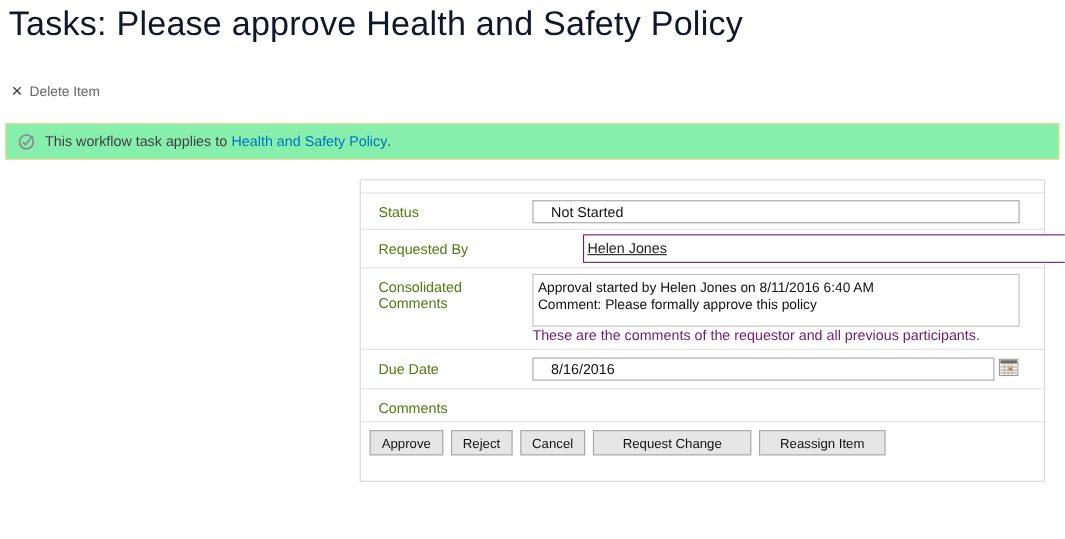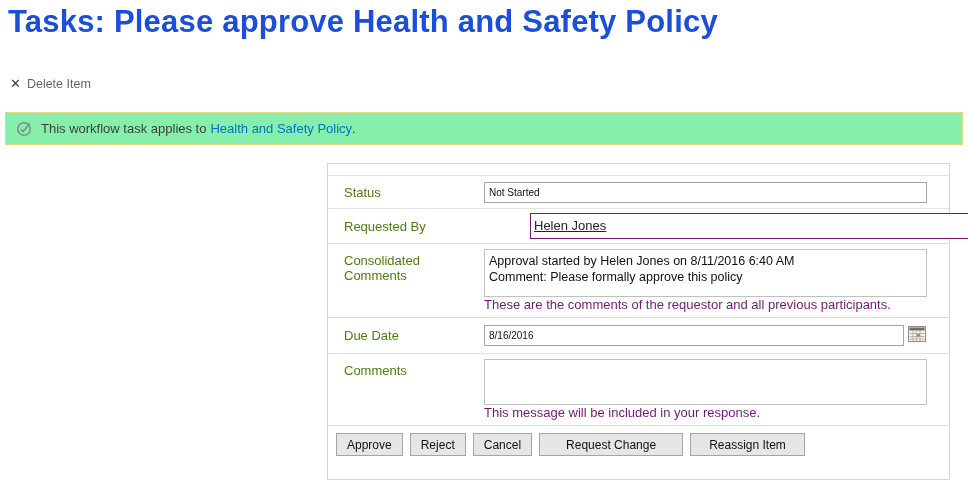--- a/index.html
+++ b/index.html
@@ -6,22 +6,22 @@
   html, body { background: #ffffff; }
   body {
     width: 968px; height: 490px; overflow: hidden; position: relative;
     font-family: "Liberation Sans", "DejaVu Sans", sans-serif;
     color: #333;
   }
 
   
   .page-title {
     position: absolute; top: 0; left: 8px;
-    font-size: 31px; line-height: 44px; font-weight: 700;
-    color: #1d4ed8; white-space: nowrap; letter-spacing: 0.2px;
+    font-size: 31px; line-height: 44px; font-weight: 400;
+    color: #0f172a; white-space: nowrap; letter-spacing: 0.2px;
   }
 
   
   .toolbar { position: absolute; top: 74px; left: 10px; }
   .delete-item {
     display: inline-flex; align-items: center; gap: 6px;
     background: none; border: none; cursor: pointer;
     font-family: inherit; font-size: 12.5px; color: #666;
   }
   .x-icon { font-size: 13px; font-weight: 700; color: #3d3d3d; line-height: 1; }
@@ -43,23 +43,23 @@
   }
   .row { display: flex; border-bottom: 1px solid #e2e2e2; padding-left: 16px; }
   .row.spacer { height: 12px; padding: 0; }
   .row .label {
     width: 140px; flex: 0 0 140px; font-size: 13px; color: #4d7c0f;
     padding-top: 9px;
   }
   .row .field { flex: 1; }
 
   .text-input {
-    font-family: inherit; font-size: 10px; color: #111;
+    font-family: inherit; font-size: 13px; color: #111;
     border: 1px solid #a6a6a6; background: #fff;
-    height: 21px; padding: 1px 4px; outline: none;
+    height: 21px; padding: 1px 16px; outline: none;
   }
   .status-field-row { padding-top: 6px; padding-bottom: 5px; }
   .status-field-row .label { padding-top: 3px; }
   .input-status { width: 443px; }
 
   .requested-row { padding-top: 4px; padding-bottom: 4px; }
   .requested-row .label { padding-top: 6px; }
   .people-picker {
     width: 447px; height: 26px; border: 1px solid #701a75; background: #fff;
     padding: 4px 4px 0 3px; font-size: 13px; margin-left: 46px;
@@ -170,24 +170,20 @@
                 <rect x="9" y="8" width="3" height="2.6" fill="#d97a29"></rect>
               </svg>
             </span>
           </button>
         </div>
       </div>
     </div>
 
     <div class="row comments-row">
       <div class="label">Comments</div>
-      <div class="field">
-        <textarea class="textarea ta-comments" style=""></textarea>
-        <div class="field-hint">This message will be included in your response.</div>
-      </div>
     </div>
 
     <div class="row buttons-row">
       <button class="sp-btn">Approve</button>
       <button class="sp-btn">Reject</button>
       <button class="sp-btn">Cancel</button>
       <button class="sp-btn wide">Request Change</button>
       <button class="sp-btn med">Reassign Item</button>
     </div>
 

